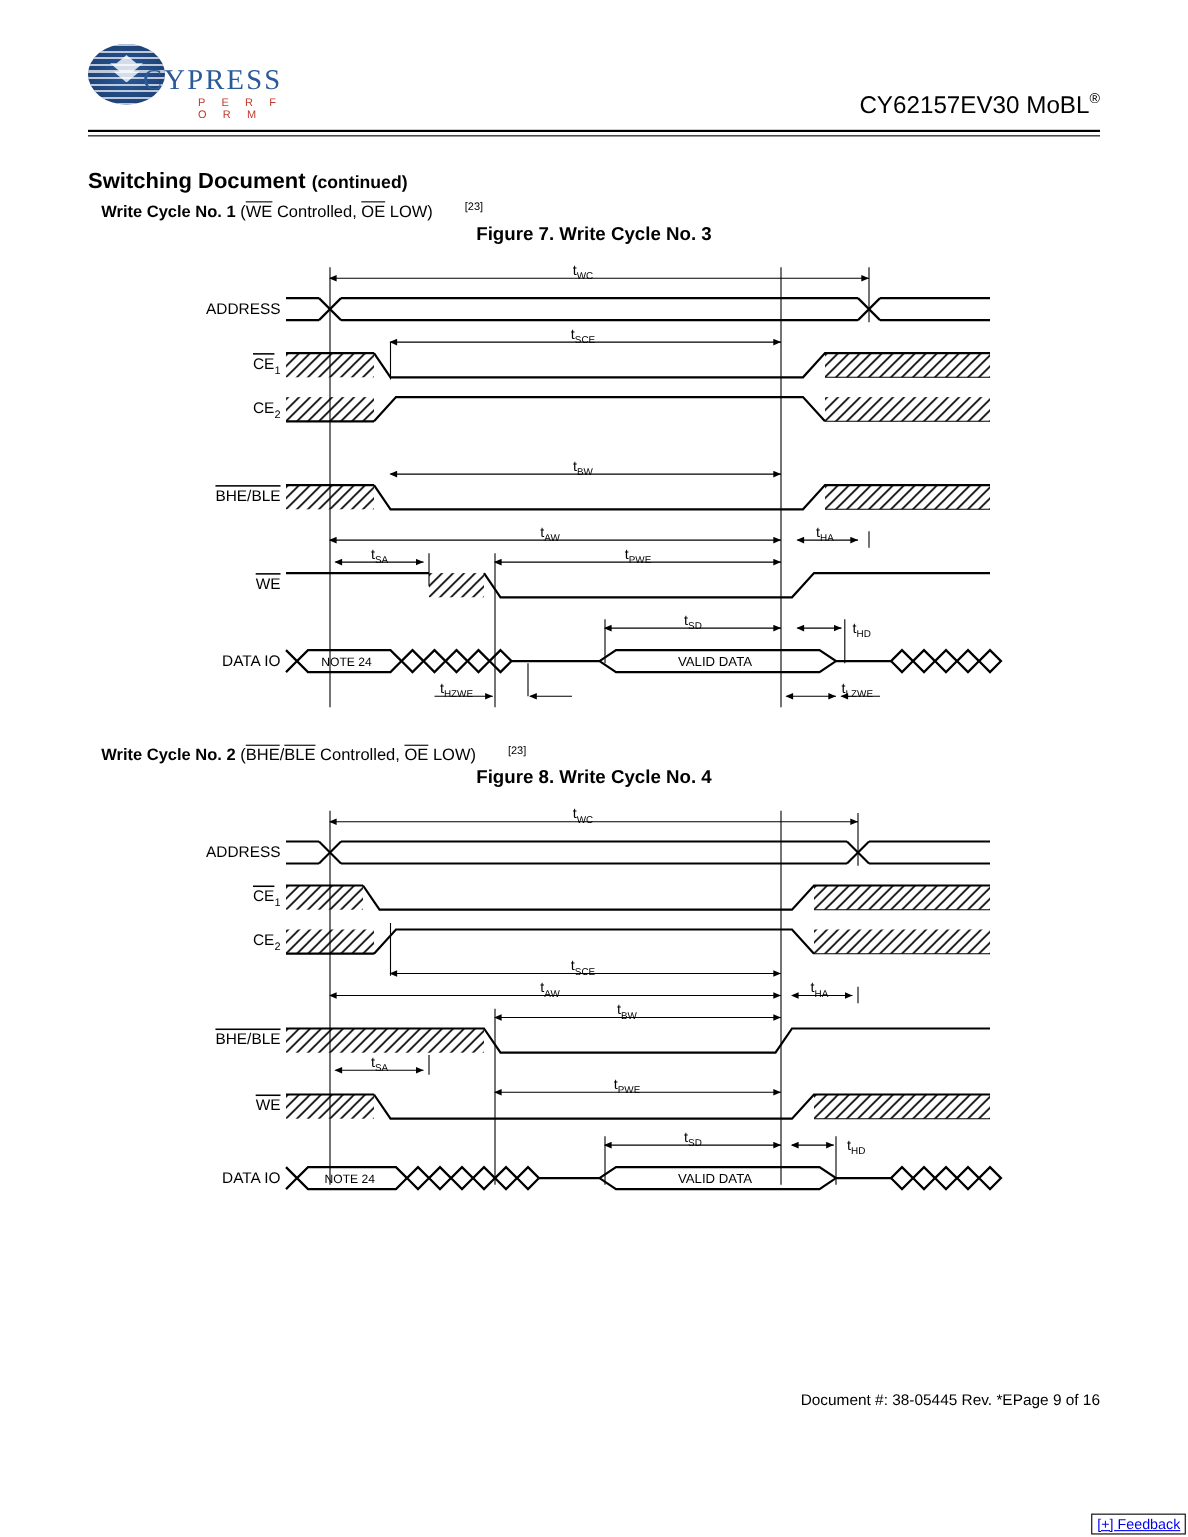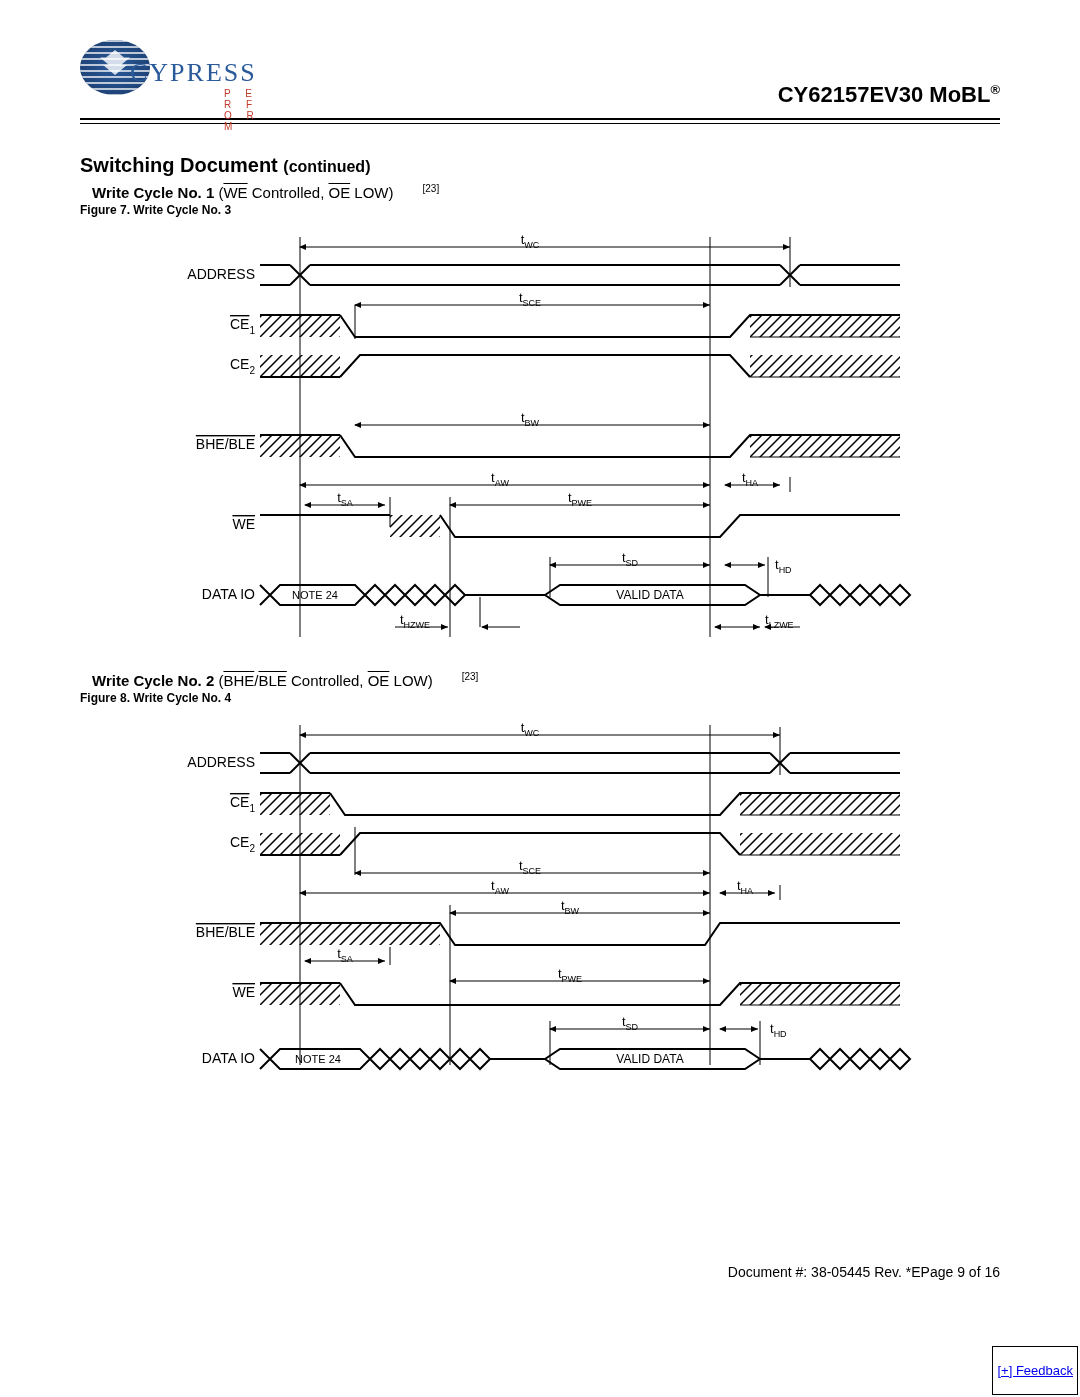--- a/index.html
+++ b/index.html
@@ -48,48 +48,47 @@
   .logo-text {
     position:absolute; left: 50px; top: 18px;
     font-family: "Times New Roman", serif;
     font-size: 26px; letter-spacing: 2px;
     color: #2a5a9a;
   }
   .logo-sub {
     position:absolute; left: 100px; top: 48px;
     font-size: 10px; letter-spacing: 6px;
     color: #c0392b;
-    margin-left: 44px;
   }
   .product {
-    font-size: 22px; font-weight: bold;
+    font-size: 22px; font-weight: normal;
     padding-bottom: 4px;
   }
   .product sup { font-size: 13px; }
   .header-rules { border-top: 2px solid #000; border-bottom: 1px solid #000; height:3px; margin: 2px 0 30px 0; }
 
   h2 { font-size: 20px; margin: 0 0 6px 0; }
   .cont { font-weight: bold; font-size: 16px; }
   .subhead { font-size: 15px; font-weight: bold; margin: 4px 0 2px 12px; }
   .subhead .norm { font-weight: normal; }
   .ovl { text-decoration: overline; }
   sup.note { font-size: 10px; vertical-align: super; padding-left: 29px; }
-  .fig-title { text-align:left; font-size:12px; font-weight:bold; margin: 0 0 10px 0; }
+  .fig-title { text-align:center; font-size:17px; font-weight:bold; margin: 0 0 10px 0; }
 
   .diagram-wrap { margin: 0 0 24px 0; }
   svg { display:block; margin: 0 auto; }
 
   .footer {
     display:flex; justify-content:flex-end;
     font-size: 14px;
     position:absolute; left:80px; right:80px; bottom:40px;
   }
   .feedback {
     position:absolute; right:2px; bottom:2px;
-    font-size: 13px; border:1px solid #000; padding:16px 4px;
+    font-size: 13px; border:1px solid #000; padding:1px 4px;
     text-decoration: underline;
     background:#fff;
   }
 
   
   .tp { font-family: Arial; font-size: 13px; }
   .tp .sub { font-size: 9px; }
 </style>
 </head>
 <body>

